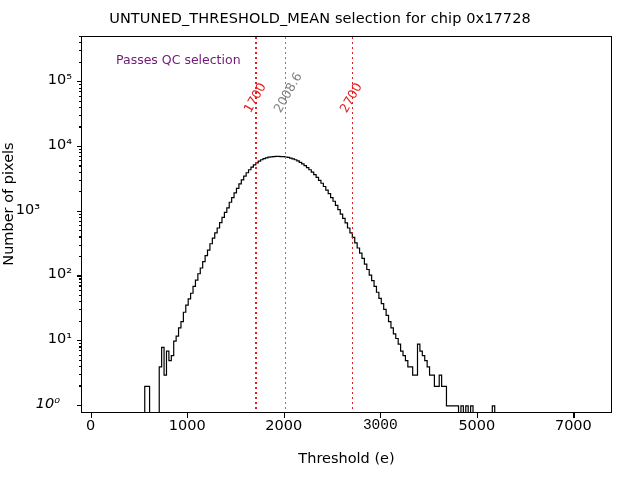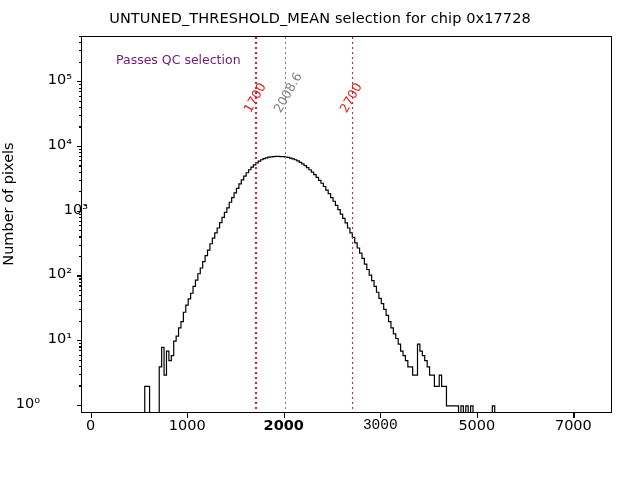--- a/index.html
+++ b/index.html
@@ -119,24 +119,24 @@
 </head>
 <body>
 
 <div id="figure">
 
   <div id="chart-title">UNTUNED_THRESHOLD_MEAN selection for chip 0x17728</div>
 
   <div id="ylabel">Number of pixels</div>
 
   <div id="ytick-labels">
-      <div class="ytick-label" style="right: 600px; top: 394.912px;">10⁰</div>
+      <div class="ytick-label" style="right: 580px; top: 394.912px; font-style: italic;">10⁰</div>
       <div class="ytick-label" style="right: 568px; top: 330.179px;">10¹</div>
       <div class="ytick-label" style="right: 568px; top: 265.446px;">10²</div>
-      <div class="ytick-label" style="right: 552px; top: 200.713px;">10³</div>
+      <div class="ytick-label" style="right: 600px; top: 200.713px;">10³</div>
       <div class="ytick-label" style="right: 568px; top: 135.98px;">10⁴</div>
       <div class="ytick-label" style="right: 568px; top: 71.2465px;">10⁵</div>
     </div>
   <div id="ytick-marks">
       <div class="ytick-major" style="top: 404.912px;"></div>
       <div class="ytick-minor" style="top: 385.426px;"></div>
       <div class="ytick-minor" style="top: 374.027px;"></div>
       <div class="ytick-minor" style="top: 365.939px;"></div>
       <div class="ytick-minor" style="top: 359.666px;"></div>
       <div class="ytick-minor" style="top: 354.54px;"></div>
@@ -182,33 +182,34 @@
       <div class="ytick-major" style="top: 81.2465px;"></div>
       <div class="ytick-minor" style="top: 61.7599px;"></div>
       <div class="ytick-minor" style="top: 50.361px;"></div>
       <div class="ytick-minor" style="top: 42.2733px;"></div>
       <div class="ytick-minor" style="top: 36px;"></div>
     </div>
 
   <div id="xtick-labels">
       <div class="xtick-label" style="left: 90.6545px;">0</div>
       <div class="xtick-label" style="left: 187.2px;">1000</div>
-      <div class="xtick-label" style="left: 283.745px; font-weight: bold;">2000</div>
+      <div class="xtick-label" style="left: 283.745px;">2000</div>
       <div class="xtick-label" style="left: 380.291px; font-family: Liberation Mono, monospace;">3000</div>
       <div class="xtick-label" style="left: 476.836px;">5000</div>
       <div class="xtick-label" style="left: 573.382px;">7000</div>
     </div>
   <div id="xtick-marks">
       <div class="xtick-major" style="left: 90.6545px;"></div>
       <div class="xtick-major" style="left: 187.2px;"></div>
       <div class="xtick-major" style="left: 283.745px;"></div>
       <div class="xtick-major" style="left: 380.291px;"></div>
       <div class="xtick-major" style="left: 476.836px;"></div>
       <div class="xtick-major" style="left: 573.382px;"></div>
     </div>
+  <div id="xlabel">Threshold (e)</div>
 
   <div id="plot-area">
     <svg id="hist-svg" width="531" height="377">
       <path id="hist-path" fill="none" stroke="#000000" stroke-width="1.2" stroke-linejoin="miter" stroke-linecap="butt" d="M62.75,377.00 L62.75,349.43 L65.17,349.43 L65.17,349.43 L67.58,349.43 L67.58,377.00 L70.00,377.00 L70.00,377.00 L72.41,377.00 L72.41,377.00 L74.82,377.00 L74.82,377.00 L77.24,377.00 L77.24,329.94 L79.65,329.94 L79.65,310.45 L82.06,310.45 L82.06,338.03 L84.48,338.03 L84.48,314.21 L86.89,314.21 L86.89,323.67 L89.30,323.67 L89.30,318.54 L91.72,318.54 L91.72,304.18 L94.13,304.18 L94.13,299.05 L96.55,299.05 L96.55,290.97 L98.96,290.97 L98.96,284.69 L101.37,284.69 L101.37,275.23 L103.79,275.23 L103.79,268.17 L106.20,268.17 L106.20,261.89 L108.61,261.89 L108.61,256.25 L111.03,256.25 L111.03,249.47 L113.44,249.47 L113.44,243.04 L115.85,243.04 L115.85,236.77 L118.27,236.77 L118.27,231.01 L120.68,231.01 L120.68,224.53 L123.10,224.53 L123.10,218.59 L125.51,218.59 L125.51,213.13 L127.92,213.13 L127.92,206.75 L130.34,206.75 L130.34,201.18 L132.75,201.18 L132.75,195.94 L135.16,195.94 L135.16,191.01 L137.58,191.01 L137.58,185.56 L139.99,185.56 L139.99,180.29 L142.40,180.29 L142.40,175.28 L144.82,175.28 L144.82,170.78 L147.23,170.78 L147.23,165.25 L149.65,165.25 L149.65,160.63 L152.06,160.63 L152.06,155.94 L154.47,155.94 L154.47,151.30 L156.89,151.30 L156.89,146.79 L159.30,146.79 L159.30,142.91 L161.71,142.91 L161.71,139.09 L164.13,139.09 L164.13,135.74 L166.54,135.74 L166.54,132.74 L168.95,132.74 L168.95,130.03 L171.37,130.03 L171.37,127.83 L173.78,127.83 L173.78,125.78 L176.20,125.78 L176.20,124.11 L178.61,124.11 L178.61,122.75 L181.02,122.75 L181.02,121.66 L183.44,121.66 L183.44,120.82 L185.85,120.82 L185.85,120.21 L188.26,120.21 L188.26,119.81 L190.68,119.81 L190.68,119.53 L193.09,119.53 L193.09,119.41 L195.50,119.41 L195.50,119.41 L197.92,119.41 L197.92,119.53 L200.33,119.53 L200.33,119.69 L202.75,119.69 L202.75,120.01 L205.16,120.01 L205.16,120.41 L207.57,120.41 L207.57,121.03 L209.99,121.03 L209.99,121.87 L212.40,121.87 L212.40,122.75 L214.81,122.75 L214.81,123.88 L217.23,123.88 L217.23,125.29 L219.64,125.29 L219.64,126.79 L222.05,126.79 L222.05,128.64 L224.47,128.64 L224.47,130.61 L226.88,130.61 L226.88,132.74 L229.30,132.74 L229.30,135.05 L231.71,135.05 L231.71,137.55 L234.12,137.55 L234.12,140.31 L236.54,140.31 L236.54,143.36 L238.95,143.36 L238.95,146.27 L241.36,146.27 L241.36,149.52 L243.78,149.52 L243.78,153.19 L246.19,153.19 L246.19,156.67 L248.60,156.67 L248.60,160.63 L251.02,160.63 L251.02,164.27 L253.43,164.27 L253.43,168.44 L255.85,168.44 L255.85,172.55 L258.26,172.55 L258.26,177.06 L260.67,177.06 L260.67,181.34 L263.09,181.34 L263.09,185.97 L265.50,185.97 L265.50,191.01 L267.91,191.01 L267.91,195.94 L270.33,195.94 L270.33,200.47 L272.74,200.47 L272.74,205.88 L275.15,205.88 L275.15,211.01 L277.57,211.01 L277.57,216.03 L279.98,216.03 L279.98,221.40 L282.40,221.40 L282.40,227.13 L284.81,227.13 L284.81,232.51 L287.22,232.51 L287.22,238.07 L289.64,238.07 L289.64,243.69 L292.05,243.69 L292.05,249.47 L294.46,249.47 L294.46,255.25 L296.88,255.25 L296.88,261.28 L299.29,261.28 L299.29,266.65 L301.70,266.65 L301.70,272.37 L304.12,272.37 L304.12,278.42 L306.53,278.42 L306.53,284.69 L308.95,284.69 L308.95,290.97 L311.36,290.97 L311.36,296.80 L313.77,296.80 L313.77,301.50 L316.19,301.50 L316.19,307.14 L318.60,307.14 L318.60,314.21 L321.01,314.21 L321.01,318.54 L323.43,318.54 L323.43,323.67 L325.84,323.67 L325.84,329.94 L328.25,329.94 L328.25,329.94 L330.67,329.94 L330.67,338.03 L333.08,338.03 L333.08,338.03 L335.50,338.03 L335.50,307.14 L337.91,307.14 L337.91,314.21 L340.32,314.21 L340.32,318.54 L342.74,318.54 L342.74,323.67 L345.15,323.67 L345.15,329.94 L347.56,329.94 L347.56,338.03 L349.98,338.03 L349.98,338.03 L352.39,338.03 L352.39,349.43 L354.80,349.43 L354.80,349.43 L357.22,349.43 L357.22,338.03 L359.63,338.03 L359.63,349.43 L362.05,349.43 L362.05,349.43 L364.46,349.43 L364.46,368.91 L366.87,368.91 L366.87,368.91 L369.29,368.91 L369.29,368.91 L371.70,368.91 L371.70,368.91 L374.11,368.91 L374.11,368.91 L376.53,368.91 L376.53,377.00 L378.94,377.00 L378.94,368.91 L381.35,368.91 L381.35,377.00 L383.77,377.00 L383.77,368.91 L386.18,368.91 L386.18,377.00 L388.60,377.00 L388.60,368.91 L391.01,368.91 L391.01,377.00 L393.42,377.00 L393.42,377.00 L395.84,377.00 L395.84,377.00 L398.25,377.00 L398.25,377.00 L400.66,377.00 L400.66,377.00 L403.08,377.00 L403.08,377.00 L405.49,377.00 L405.49,377.00 L407.90,377.00 L407.90,377.00 L410.32,377.00 L410.32,368.91 L412.73,368.91 L412.73,377.00 L415.15,377.00 L415.15,377.00 L417.56,377.00 L417.56,377.00 L419.97,377.00 L419.97,377.00 L422.39,377.00 L422.39,377.00 L424.80,377.00 L424.80,377.00"></path>
     </svg>
     <div id="vlines">
         <div class="vline vline-red" style="left: 172.982px;"></div>
         <div class="vline vline-gray" style="left: 202.776px;"></div>
         <div class="vline vline-red" style="left: 269.527px;"></div>
       </div>

